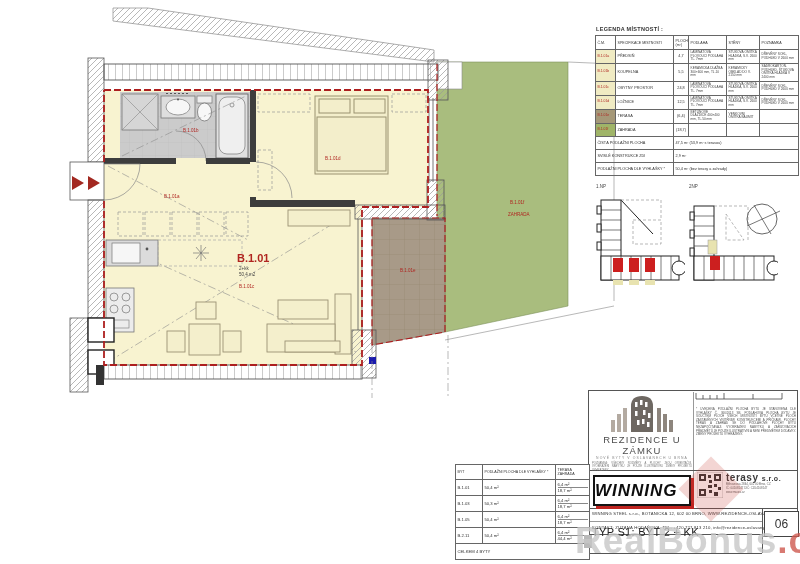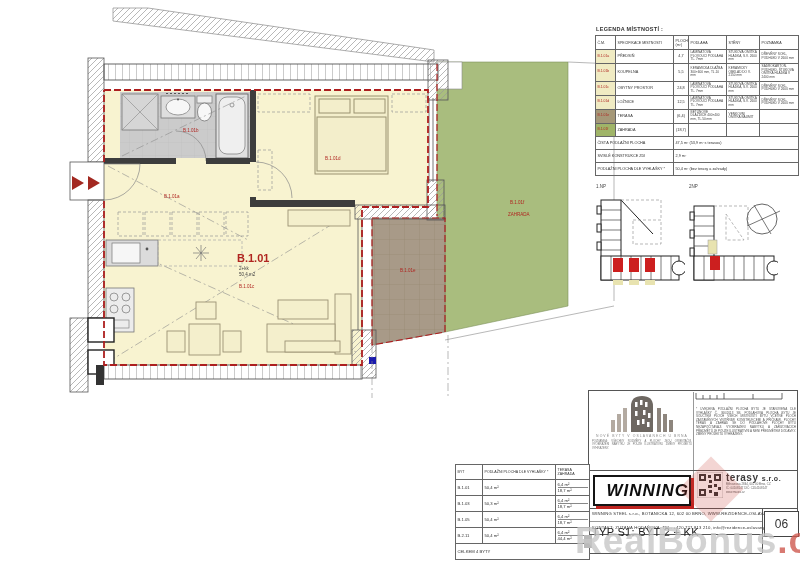--- a/index.html
+++ b/index.html
@@ -29,21 +29,21 @@
   #apts th{font-size:3.6px;text-align:left;color:#333;}
   #apts td{font-size:4.2px;color:#333;}
   #apts .sub{display:block;line-height:1.25;}
   #apts .sub+.sub{border-top:.6px solid #888;}
   
   .tb-line{background:#555;}
   #rez-title{font-size:9.5px;letter-spacing:1.2px;color:#4d4d4d;font-weight:normal;}
   #rez-sub{font-size:3.4px;letter-spacing:1.1px;color:#8a8a8a;}
   #rez-note{font-size:2.7px;line-height:1.25;color:#777;text-align:justify;}
   #winning-box{border:2.2px solid #141414;box-shadow:3px 3px 0 #bf2420;background:#fff;
-     display:flex;align-items:center;justify-content:flex-end;}
+     display:flex;align-items:center;justify-content:flex-start;}
   #winning-text{font-size:17px;font-weight:bold;font-style:italic;letter-spacing:1px;color:#0d0d0d;}
   #maura-name{font-size:10px;font-weight:bold;color:#3c3c3c;letter-spacing:.5px;}
   #maura-name .sro{font-size:7px;font-weight:bold;color:#3c3c3c;}
   .maura-small{font-size:2.9px;color:#666;line-height:1.3;}
   .addr-line{font-size:4.2px;color:#333;letter-spacing:.2px;}
   #typ-line{font-size:11px;color:#222;letter-spacing:.3px;}
   #page-box{border:1px solid #444;display:flex;align-items:center;justify-content:center;
      font-size:12px;color:#333;background:#fff;}
   #disclaimer{font-size:3px;line-height:1.2;color:#555;text-align:justify;}
   
@@ -413,20 +413,21 @@
           <rect x="36" y="16" width="2.5" height="5"></rect>
           <rect x="41" y="19" width="2.5" height="5"></rect>
         <rect x="30" y="26" width="2.5" height="5"></rect>
           <rect x="35" y="25" width="2.5" height="5"></rect>
           <rect x="40" y="28" width="2.5" height="5"></rect>
       </g>
       <rect x="50" y="14" width="4" height="24" fill="#8d857d"></rect>
       <rect x="56" y="20" width="4" height="18" fill="#8d857d"></rect>
       <rect x="62" y="26" width="4" height="12" fill="#8d857d"></rect>
     </svg>
+    <div id="rez-title">REZIDENCE U ZÁMKU</div>
     <div id="rez-sub">NOVÉ BYTY V OSLAVANECH U BRNA</div>
     <div id="rez-note" style="margin-top:2px">POZNÁMKA: VŠECHNY ROZMĚRY A PLOCHY JSOU ORIENTAČNÍ. VYOBRAZENÍ NÁBYTKU JE POUZE ILUSTRATIVNÍ. ZMĚNY PROJEKTU VYHRAZENY.</div>
   </div>
 
   <svg class="abs" style="left:694px;top:390px" width="92" height="16" viewBox="0 0 92 16">
     <line x1="2" y1="9" x2="88" y2="9" stroke="#444" stroke-width="0.8"></line>
     <g stroke="#444" stroke-width="0.8">
       <line x1="2" y1="3" x2="2" y2="9"></line>
         <line x1="9" y1="5" x2="9" y2="9"></line>
         <line x1="16" y1="5" x2="16" y2="9"></line>

